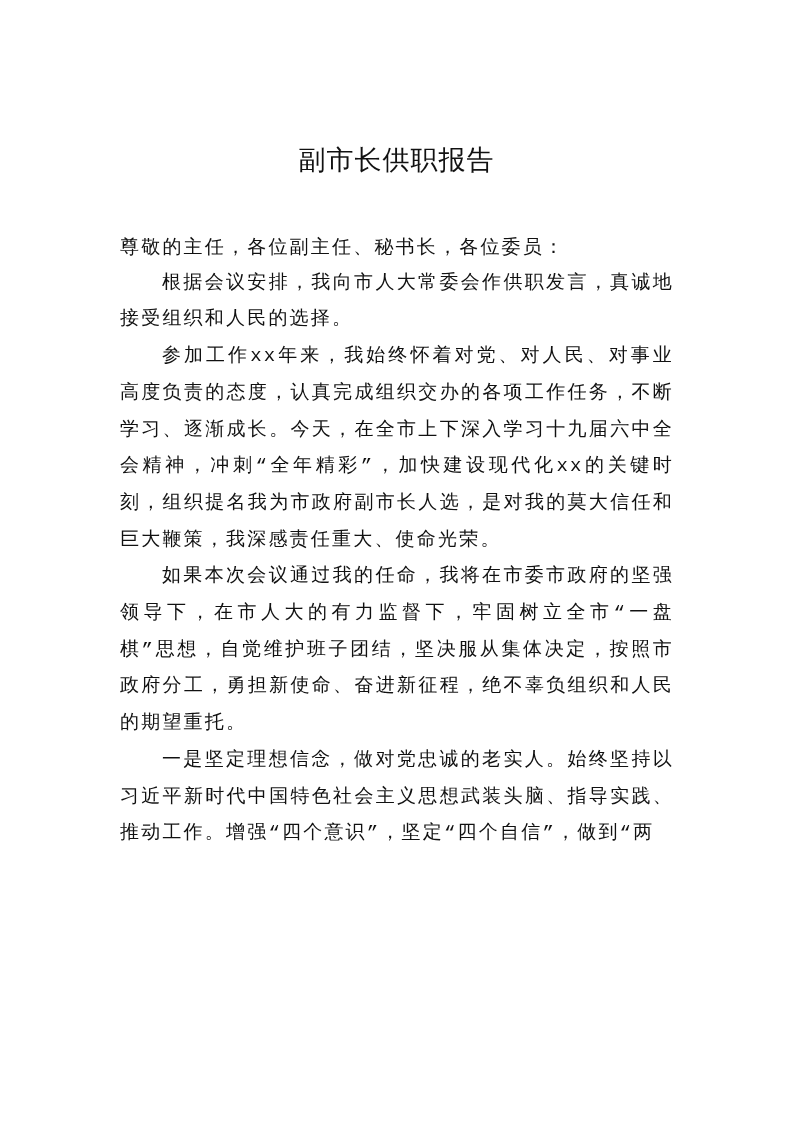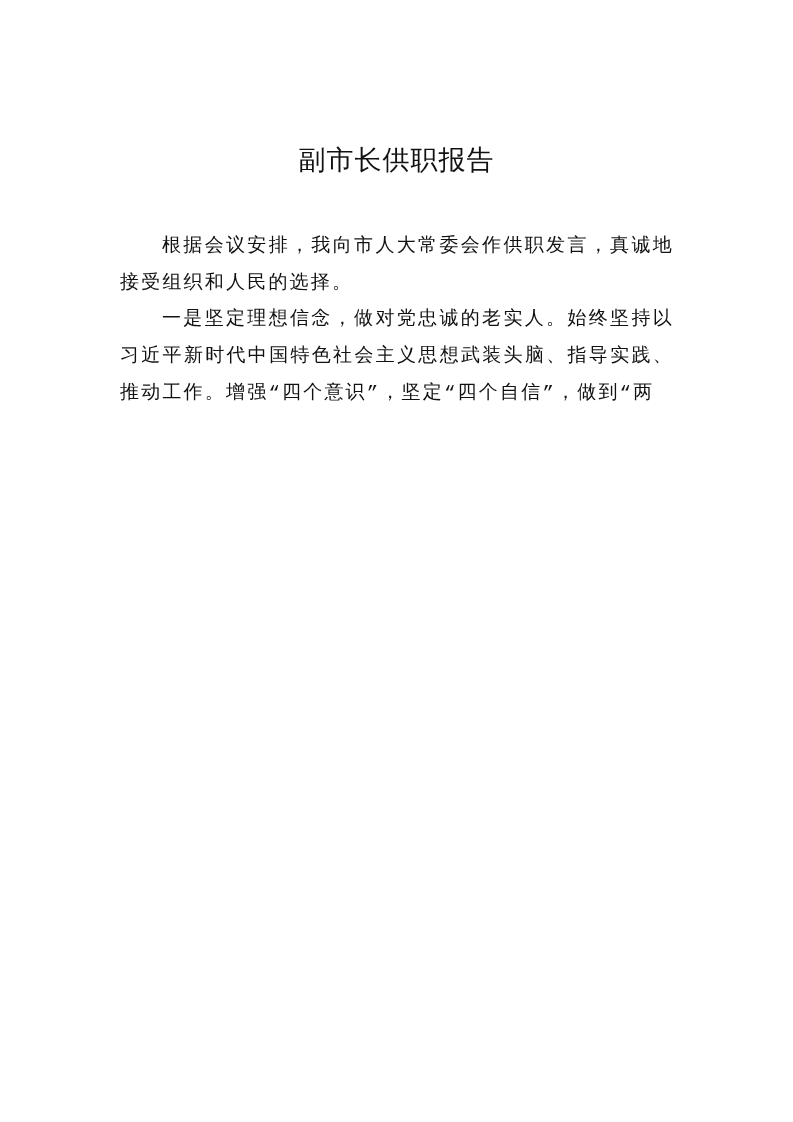--- a/index.html
+++ b/index.html
@@ -58,16 +58,19 @@
       font-family: Liberation Mono, monospace;
     }
   </style>
 </head>
 <body>
 
 <div class="page">
   <h1 class="title">副市长供职报告</h1>
 
   <div class="body-text">
+    <p class="salutation">尊敬的主任，各位副主任、秘书长，各位委员：</p>
     <p class="para">根据会议安排，我向市人大常委会作供职发言，真诚地接受组织和人民的选择。</p>
+    <p class="para">参加工作xx年来，我始终怀着对党、对人民、对事业高度负责的态度，认真完成组织交办的各项工作任务，不断学习、逐渐成长。今天，在全市上下深入学习十九届六中全会精神，冲刺“全年精彩”，加快建设现代化xx的关键时刻，组织提名我为市政府副市长人选，是对我的莫大信任和巨大鞭策，我深感责任重大、使命光荣。</p>
+    <p class="para">如果本次会议通过我的任命，我将在市委市政府的坚强领导下，在市人大的有力监督下，牢固树立全市“一盘棋”思想，自觉维护班子团结，坚决服从集体决定，按照市政府分工，勇担新使命、奋进新征程，绝不辜负组织和人民的期望重托。</p>
     <p class="para">一是坚定理想信念，做对党忠诚的老实人。始终坚持以习近平新时代中国特色社会主义思想武装头脑、指导实践、推动工作。增强“四个意识”，坚定“四个自信”，做到“两</p>
   </div>
 </div>
 
 </body></html>

